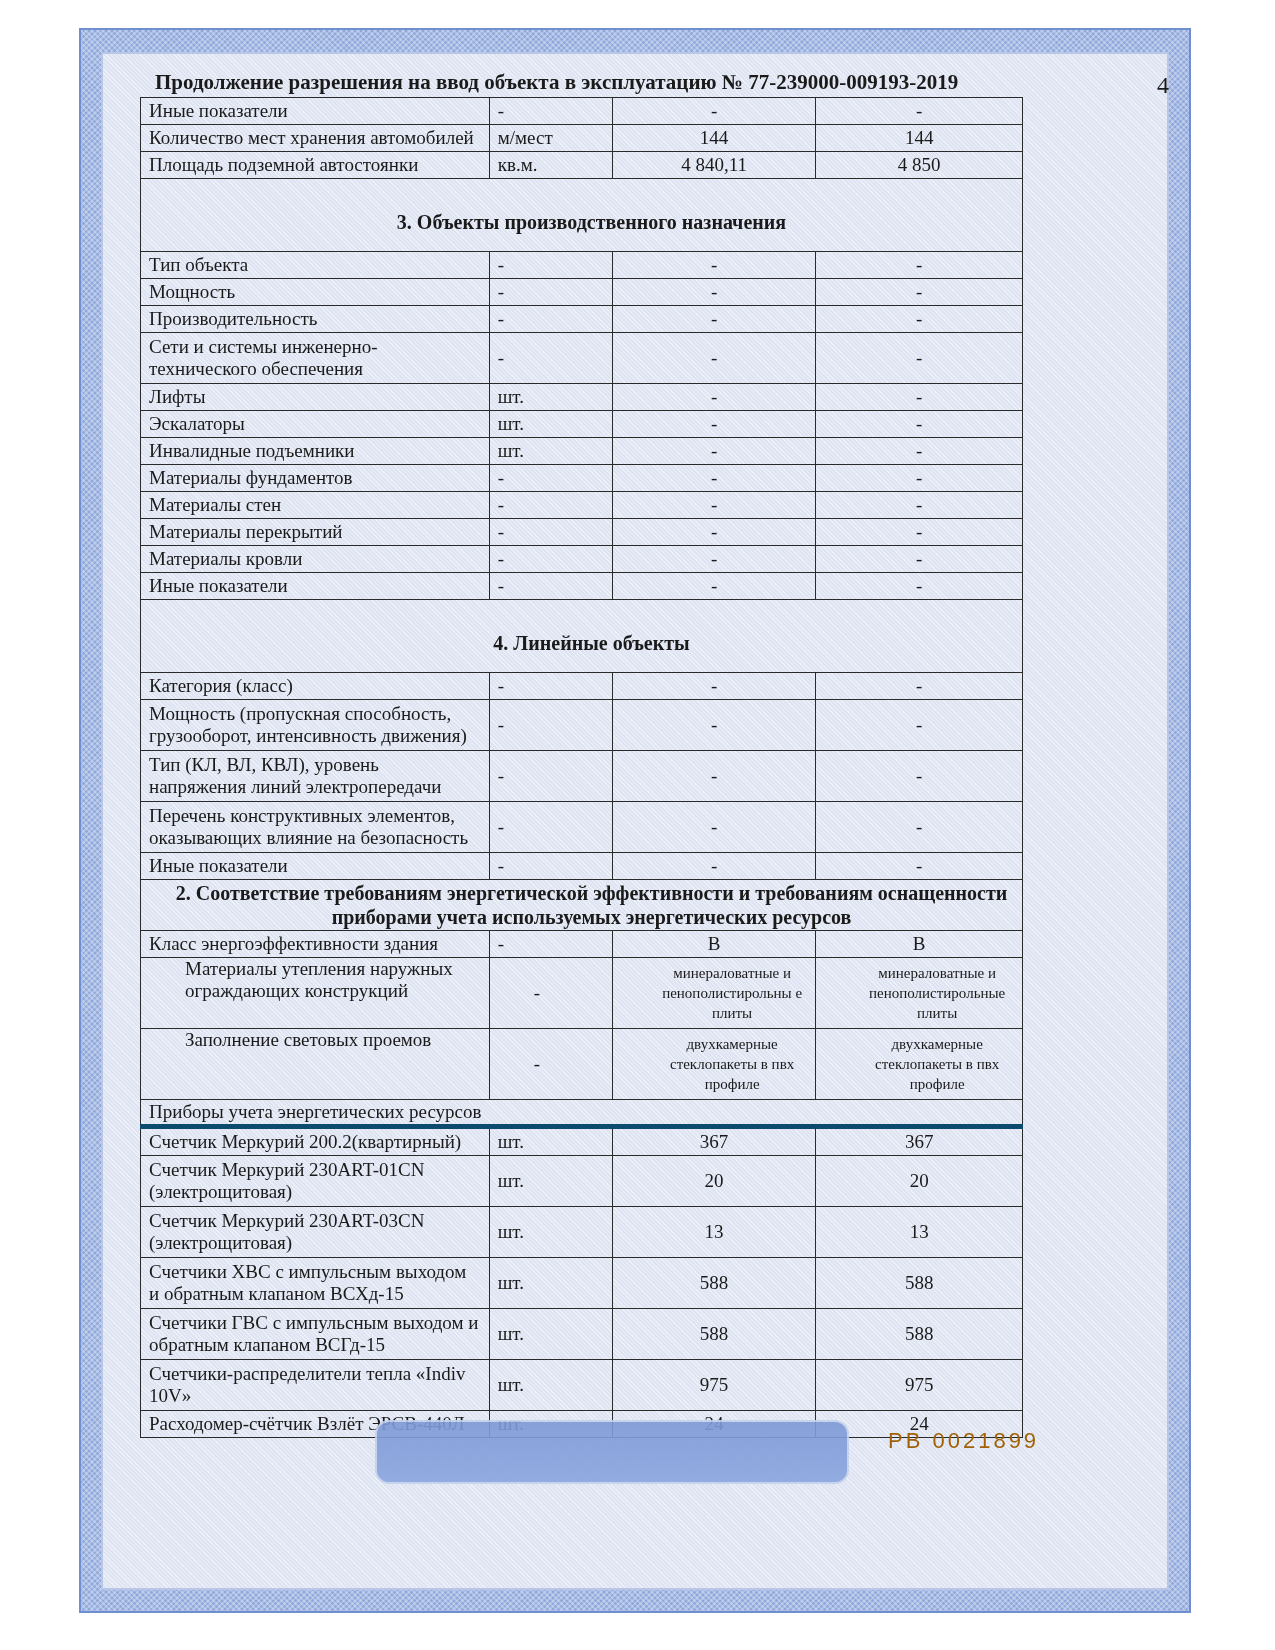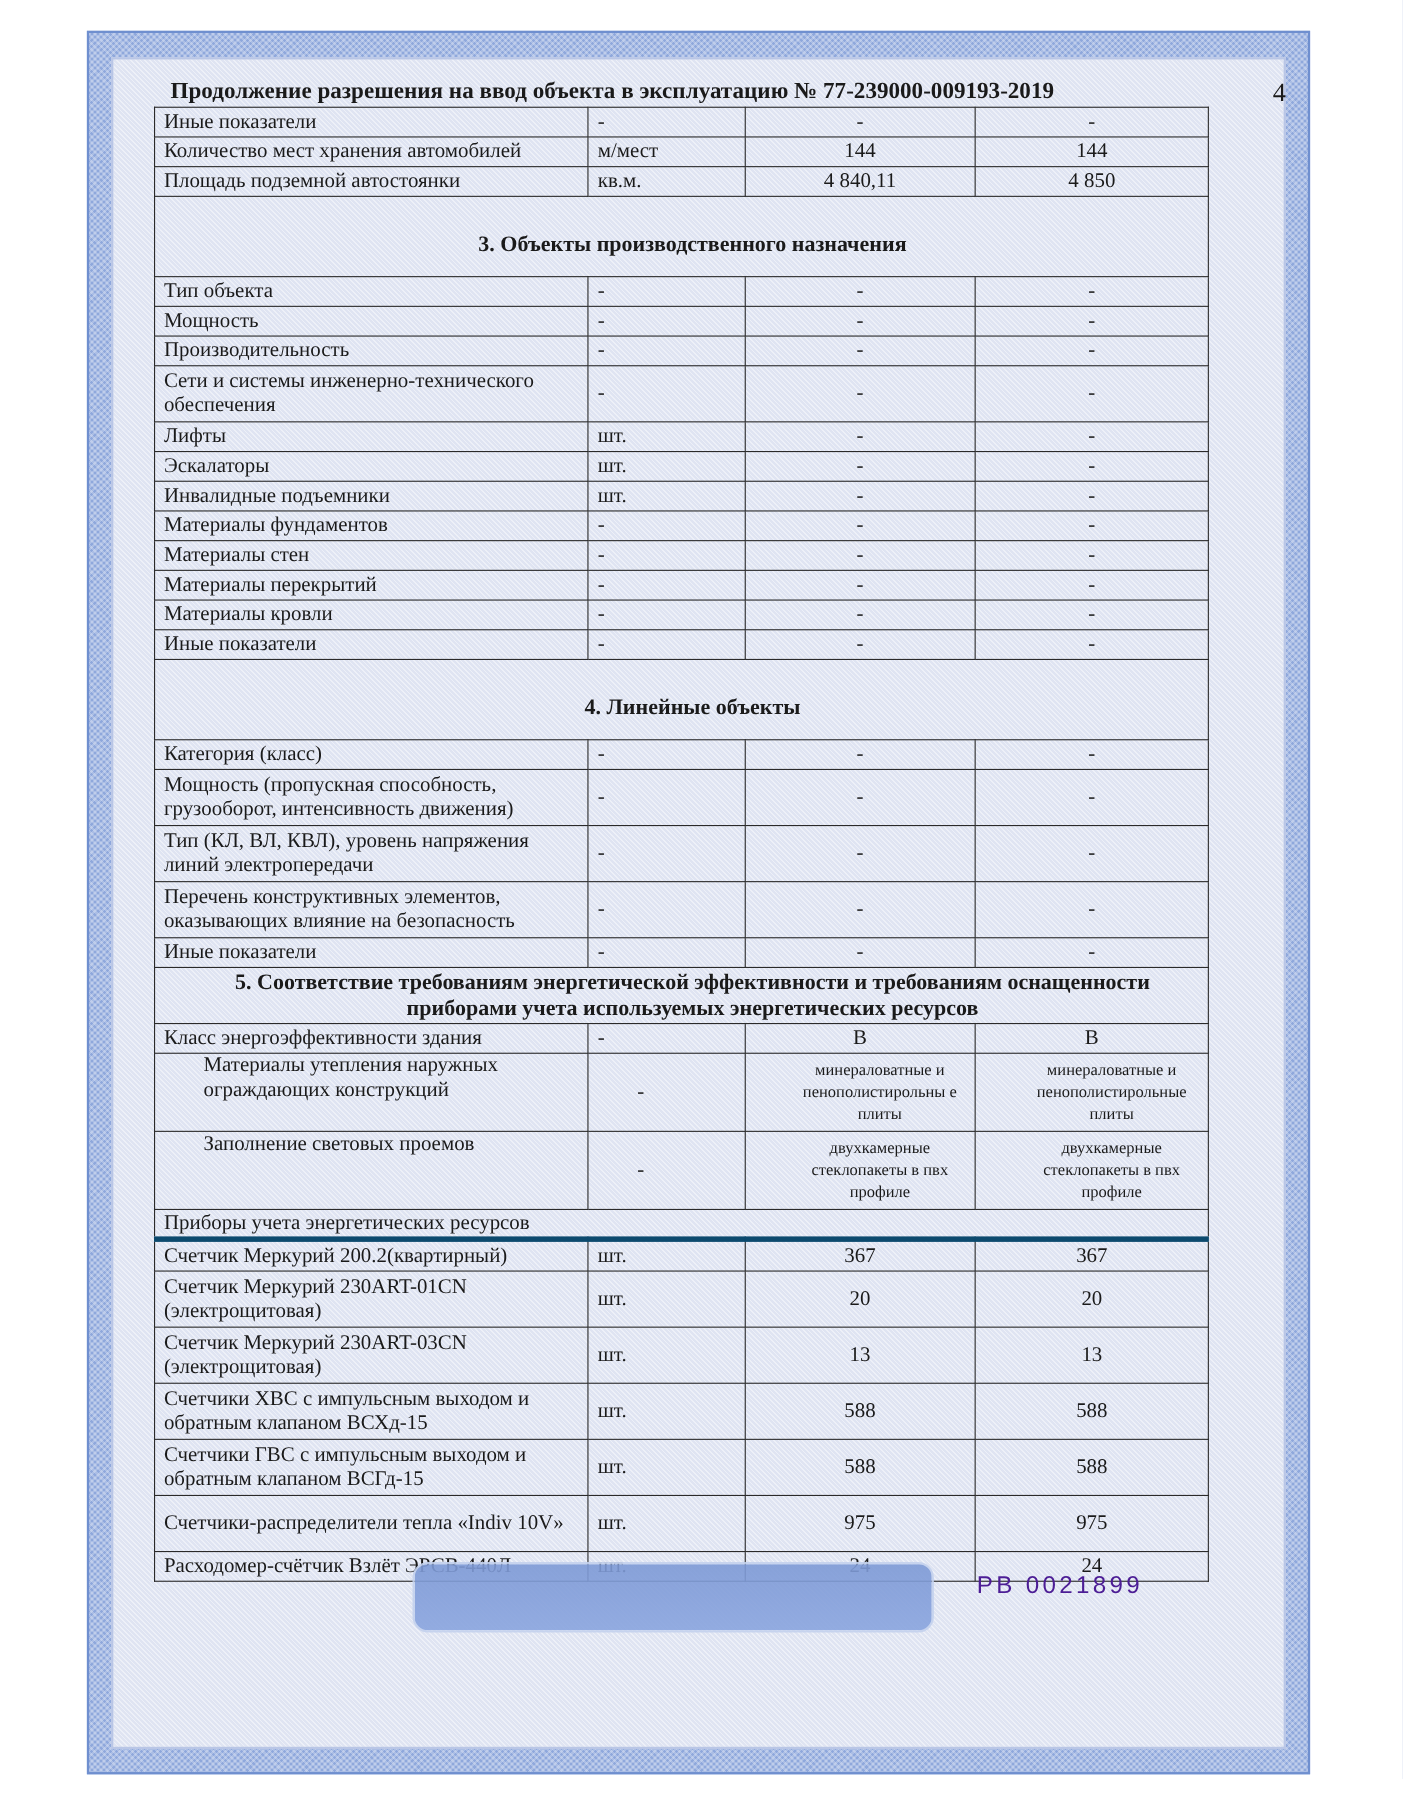--- a/index.html
+++ b/index.html
@@ -27,21 +27,21 @@
       box-sizing: border-box;
     }
     .title {
       position: absolute; left: 155px; top: 70px; width: 920px;
       font-weight: bold; font-size: 21px; letter-spacing: 0px; white-space: nowrap;
     }
     .page-number {
       position: absolute; left: 1157px; top: 72px; font-size: 24px;
     }
     table.main {
-      position: absolute; left: 140px; top: 97px; width: 959px;
+      position: absolute; left: 140px; top: 97px; width: 883px;
       border-collapse: collapse; font-size: 19px; line-height: 22px;
     }
     table.main td {
       border: 1px solid #2a2a2a; padding: 0 8px; vertical-align: middle;
     }
     td.c0 { width: 440px; }
     td.c1 { width: 130px; }
     td.c2 { width: 170px; text-align: center; }
     td.c3 { width: 170px; text-align: center; }
     td.small { font-size: 15px; line-height: 20px; }
@@ -52,21 +52,21 @@
     tr.sec-tall td { height: 58px; padding-top: 14px; }
     tr.sec-two td { height: 50px; line-height: 24px; }
     tr.sub td { height: 24px; border-bottom: 5px solid #0c4a6e; }
     .tab-overlay {
       position: absolute; left: 375px; top: 1420px; width: 470px; height: 60px;
       background: linear-gradient(#7e9ad6, #8aa5df);
       border: 2px solid #c4d2ee; border-radius: 14px; opacity: 0.9;
     }
     .serial {
       position: absolute; left: 888px; top: 1428px; font-size: 22px;
-      letter-spacing: 3px; color: #4c1d95; font-family: "Liberation Sans", sans-serif;
+      letter-spacing: 3px; color: #a16207; font-family: "Liberation Sans", sans-serif;
     }
   </style>
 </head>
 <body>
 
 <div class="frame-outer"></div>
 <div class="frame-inner"></div>
 
 <div class="title">Продолжение разрешения на ввод объекта в эксплуатацию № 77-239000-009193-2019</div>
 <div class="page-number">4</div>
@@ -198,21 +198,21 @@
     </tr>
     <tr class="r1">
       <td class="c0">Иные показатели</td>
       <td class="c1">-</td>
       <td class="c2">-</td>
       <td class="c3">-</td>
     </tr>
 
     <tr class="sec sec-two">
       <td colspan="4">
-        <div>5. Соответствие требованиям энергетической эффективности и требованиям оснащенности</div>
+        <div>2. Соответствие требованиям энергетической эффективности и требованиям оснащенности</div>
         <div>приборами учета используемых энергетических ресурсов</div>
       </td>
     </tr>
     <tr class="r1">
       <td class="c0">Класс энергоэффективности здания</td>
       <td class="c1">-</td>
       <td class="c2">В</td>
       <td class="c3">В</td>
     </tr>
     <tr class="r3">

